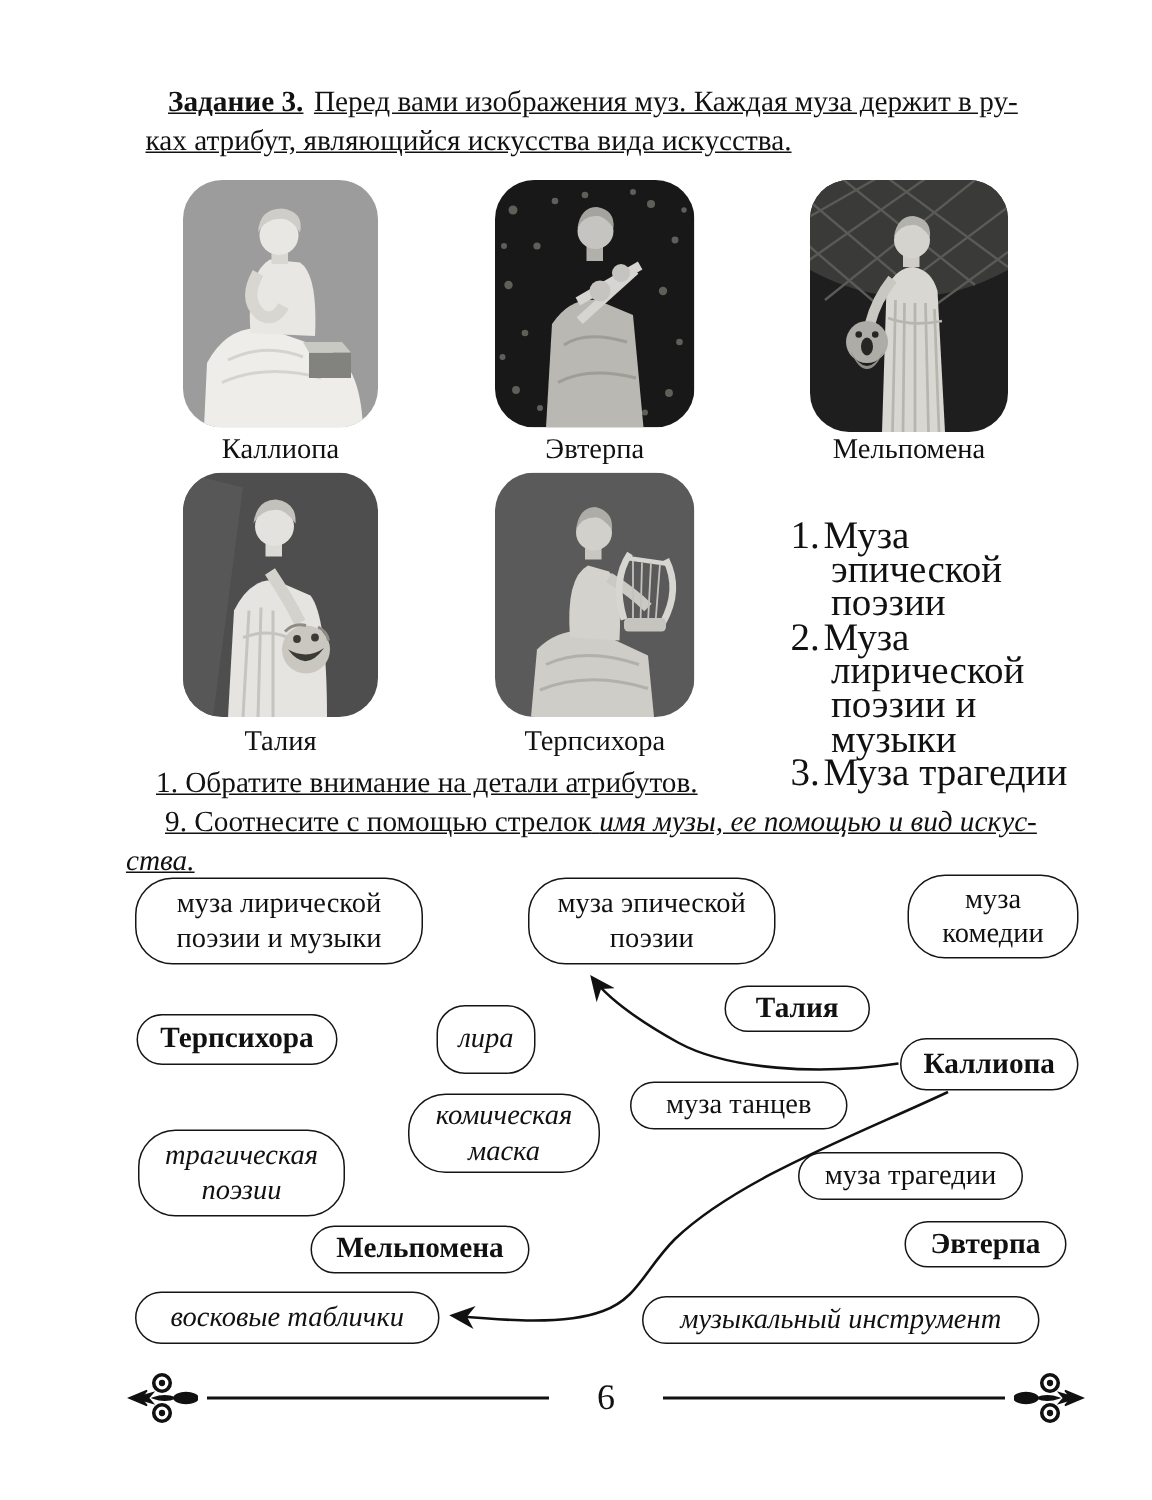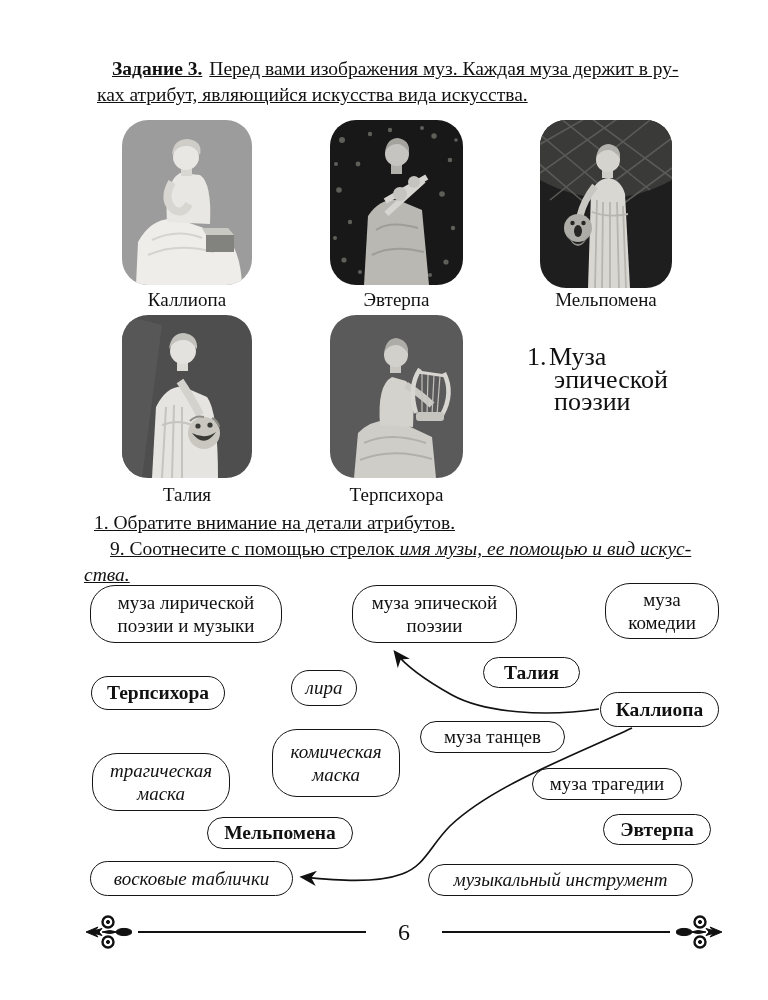--- a/index.html
+++ b/index.html
@@ -23,24 +23,24 @@
           display:flex;align-items:center;justify-content:center;text-align:center;
           font-size:19px;line-height:1.22;padding:1px 6px;box-sizing:border-box;}
   .bubble.big{border-radius:25px;}
   .bname{font-weight:bold;font-size:19.5px;}
   .battr{font-style:italic;}
   .b1{left:90px;top:585px;width:192px;height:58px;}
   .b2{left:352px;top:585px;width:165px;height:58px;}
   .b3{left:605px;top:583px;width:114px;height:56px;}
   .b4{left:483px;top:657px;width:97px;height:31px;}
   .b5{left:91px;top:676px;width:134px;height:34px;}
-  .b6{left:291px;top:670px;width:66px;height:36px;}
+  .b6{left:291px;top:670px;width:66px;height:46px;}
   .b7{left:600px;top:692px;width:119px;height:35px;}
   .b8{left:420px;top:721px;width:145px;height:32px;}
-  .b9{left:272px;top:729px;width:128px;height:68px;}
+  .b9{left:272px;top:729px;width:128px;height:53px;}
   .b10{left:532px;top:768px;width:150px;height:32px;}
   .b11{left:92px;top:753px;width:138px;height:58px;}
   .b12{left:207px;top:817px;width:146px;height:32px;}
   .b13{left:603px;top:814px;width:108px;height:31px;}
   .b14{left:90px;top:861px;width:203px;height:35px;}
   .b15{left:428px;top:864px;width:265px;height:32px;}
   
   .overlay{position:absolute;left:0;top:0;width:768px;height:1000px;pointer-events:none;}
   
   .footer{position:absolute;left:84px;top:910px;width:640px;height:44px;
@@ -175,40 +175,42 @@
           <line x1="110" y1="61" x2="107" y2="100"></line>
       </g>
       <rect x="86" y="97" width="28" height="9" rx="3" fill="#c6c4bf"></rect>
     </svg>
   </div>
   <div class="caption" style="left:122px;top:484px;width:130px;">Талия</div>
   <div class="caption" style="left:330px;top:484px;width:133px;">Терпсихора</div>
 
   <div class="artlist">
     <div class="li"><span class="num">1.</span><span>Муза эпической поэзии</span></div>
-  </div>
-
-  <div class="abs bodytext" style="left:94px;top:512px;">1. Обратите внимание на детали атрибутов.</div>
+    <div class="li"><span class="num">2.</span><span>Муза лирической поэзии и музыки</span></div>
+    <div class="li"><span class="num">3.</span><span>Муза трагедии</span></div>
+  </div>
+
+  <div class="abs bodytext" style="left:104px;top:512px;">1. Обратите внимание на детали атрибутов.</div>
   <div class="abs bodytext" style="left:110px;top:538px;">
     <span>9. Соотнесите с помощью стрелок</span>
     <span class="it">имя музы, ее помощью и вид искус-</span>
   </div>
   <div class="abs bodytext it" style="left:84px;top:564px;text-align:right;">ства.</div>
 
   <div class="bubble big b1">муза лирической поэзии и музыки</div>
   <div class="bubble big b2">муза эпической поэзии</div>
   <div class="bubble big b3">муза комедии</div>
   <div class="bubble bname b4">Талия</div>
   <div class="bubble bname b5">Терпсихора</div>
   <div class="bubble battr b6">лира</div>
   <div class="bubble bname b7">Каллиопа</div>
   <div class="bubble b8">муза танцев</div>
   <div class="bubble battr big b9">комическая маска</div>
   <div class="bubble b10">муза трагедии</div>
-  <div class="bubble battr big b11">трагическая маска</div>
+  <div class="bubble battr big b11">трагическая поэзии</div>
   <div class="bubble bname b12">Мельпомена</div>
   <div class="bubble bname b13">Эвтерпа</div>
   <div class="bubble battr b14">восковые таблички</div>
   <div class="bubble battr b15">музыкальный инструмент</div>
 
   <svg class="overlay">
     <defs>
       <marker id="ah" markerWidth="11" markerHeight="9" refX="8.5" refY="4.5" orient="auto">
         <path d="M0,0 L10,4.5 L0,9 L3,4.5 Z" fill="#111"></path>
       </marker>

